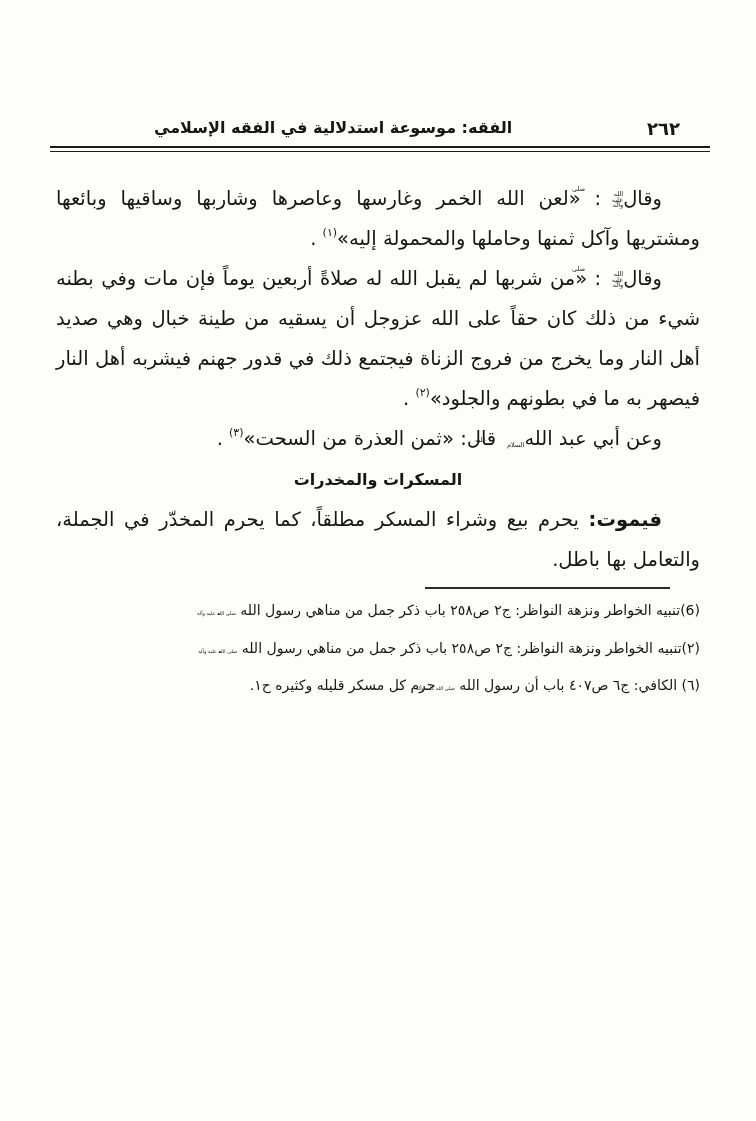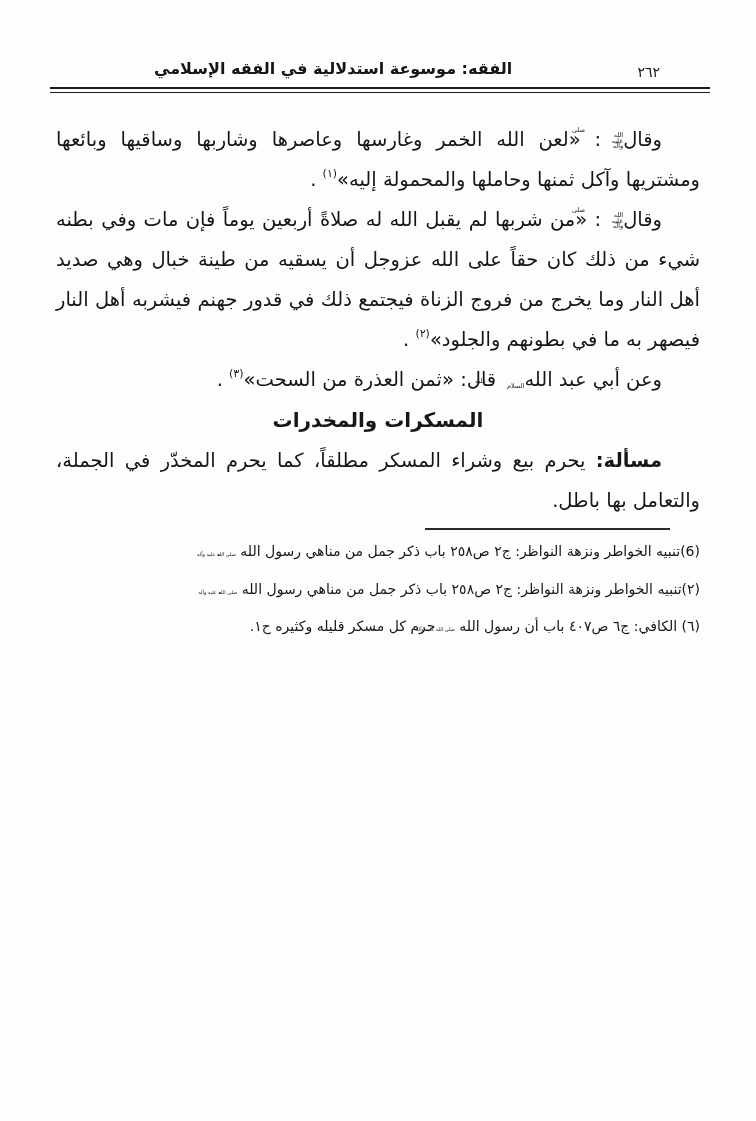--- a/index.html
+++ b/index.html
@@ -14,55 +14,55 @@
     overflow: hidden;
   }
   .content {
     position: absolute;
     top: 0;
     left: 56px;
     right: 56px;
   }
   .page-header {
     position: relative;
-    margin-top: 53px;
+    margin-top: 112px;
     height: 30px;
   }
   .header-title {
     position: absolute;
     left: 98px;
     bottom: 5px;
     font-size: 16px;
     font-weight: bold;
     white-space: nowrap;
   }
   .page-number {
     position: absolute;
-    right: 40px;
+    right: 20px;
     bottom: 3px;
-    font-size: 14px;
-    font-weight: normal;
+    font-size: 18px;
+    font-weight: bold;
     letter-spacing: 3px;
   }
   .header-rule {
     margin: 4px -10px 0 -6px;
     height: 3px;
     border-top: 2px solid #1c1c1c;
     border-bottom: 1px solid #1c1c1c;
   }
   .body-text { margin-top: 27px; }
   .para {
     margin: 0;
     font-size: 19.5px;
     line-height: 40px;
     text-align: justify;
     text-indent: 38px;
   }
   .section-heading {
-    font-size: 20px;
+    font-size: 16px;
     font-weight: bold;
     line-height: 41px;
     text-align: center;
   }
   .bold { font-weight: bold; }
   .honorific {
     display: inline-block;
     max-width: 22px;
     font-size: 6.5px;
     line-height: 5.5px;
@@ -109,21 +109,21 @@
       <span class="page-number">٢٦٢</span>
     </div>
 
     <div class="header-rule"></div>
 
     <div class="body-text">
         <p class="para"><span>وقال</span><span class="honorific">صلى الله عليه وآله</span><span>: «لعن الله الخمر وغارسها وعاصرها وشاربها وساقيها وبائعها ومشتريها وآكل ثمنها وحاملها والمحمولة إليه»</span><sup class="fn-ref">(١)</sup><span> .</span></p>
         <p class="para"><span>وقال</span><span class="honorific">صلى الله عليه وآله</span><span>: «من شربها لم يقبل الله له صلاةً أربعين يوماً فإن مات وفي بطنه شيء من ذلك كان حقاً على الله عزوجل أن يسقيه من طينة خبال وهي صديد أهل النار وما يخرج من فروج الزناة فيجتمع ذلك في قدور جهنم فيشربه أهل النار فيصهر به ما في بطونهم والجلود»</span><sup class="fn-ref">(٢)</sup><span> .</span></p>
         <p class="para"><span>وعن أبي عبد الله</span><span class="honorific">عليه السلام</span><span> قال: «ثمن العذرة من السحت»</span><sup class="fn-ref">(٣)</sup><span> .</span></p>
         <div class="section-heading">المسكرات والمخدرات</div>
-        <p class="para"><span class="bold">مسألة:</span><span> يحرم بيع وشراء المسكر مطلقاً، كما يحرم المخدّر في الجملة، والتعامل بها باطل.</span></p>
+        <p class="para"><span class="bold">فيموت:</span><span> يحرم بيع وشراء المسكر مطلقاً، كما يحرم المخدّر في الجملة، والتعامل بها باطل.</span></p>
       </div>
 
     <div class="footnote-separator"></div>
 
     <div class="footnotes">
         <div class="footnote-line"><span>(6)تنبيه الخواطر ونزهة النواظر: ج٢ ص٢٥٨ باب ذكر جمل من مناهي رسول الله </span><span class="honorific">صلى الله عليه وآله</span><span>.</span></div>
         <div class="footnote-line"><span>(٢)تنبيه الخواطر ونزهة النواظر: ج٢ ص٢٥٨ باب ذكر جمل من مناهي رسول الله </span><span class="honorific">صلى الله عليه وآله</span><span>.</span></div>
         <div class="footnote-line"><span>(٦) الكافي: ج٦ ص٤٠٧ باب أن رسول الله </span><span class="honorific">صلى الله عليه وآله</span><span> حرم كل مسكر قليله وكثيره ح١.</span></div>
       </div>
 

